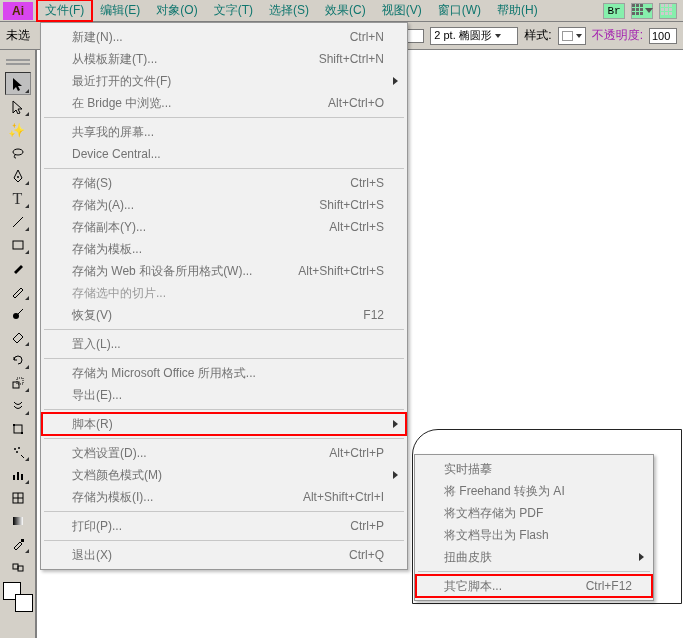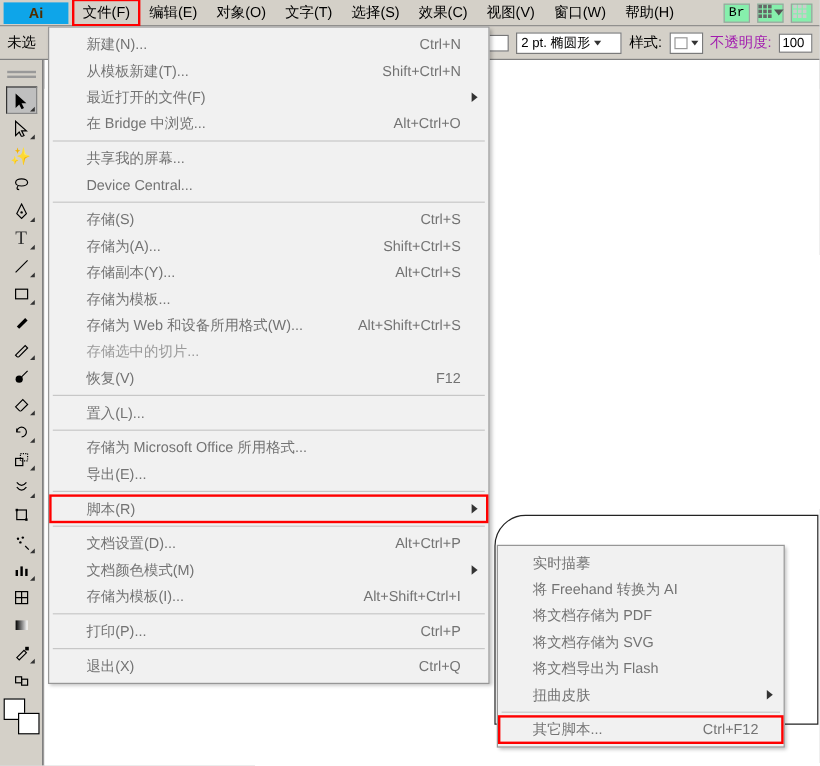--- a/index.html
+++ b/index.html
@@ -18,32 +18,32 @@
     position: absolute;
     top: 0; left: 0; right: 0;
     height: 22px;
     display: flex;
     align-items: center;
     background: #d4d0c8;
     border-bottom: 1px solid #808080;
     padding-left: 3px;
   }
   .app-icon {
-    width: 54px; height: 18px;
-    background: #0ea5e9;
+    width: 30px; height: 18px;
+    background: #d946ef;
     color: #512d00;
     display: flex; align-items: center; justify-content: center;
     font-weight: bold;
     font-size: 12px;
     margin-right: 4px;
   }
   .menu-item {
     padding: 2px 8px;
     cursor: default;
-    color: #000000;
+    color: #0f766e;
   }
   .menu-item.active {
     outline: 2px solid red;
     outline-offset: -1px;
     background: #d4d0c8;
   }
   .menubar-icons {
     margin-left: auto;
     display: flex;
     gap: 6px;
@@ -507,23 +507,20 @@
   <div class="dd-row">
       <span class="label">实时描摹</span>
     </div>
   <div class="dd-row">
       <span class="label">将 Freehand 转换为 AI</span>
     </div>
   <div class="dd-row">
       <span class="label">将文档存储为 PDF</span>
     </div>
   <div class="dd-row">
-      <span class="label">将文档存储为 SVG</span>
-    </div>
-  <div class="dd-row">
       <span class="label">将文档导出为 Flash</span>
     </div>
   <div class="dd-row">
       <span class="label">扭曲皮肤</span>
       <span class="arrow"></span>
     </div>
   <div class="dd-sep"></div>
   <div class="dd-row hl-red">
       <span class="label">其它脚本...</span>
       <span class="shortcut">Ctrl+F12</span>

